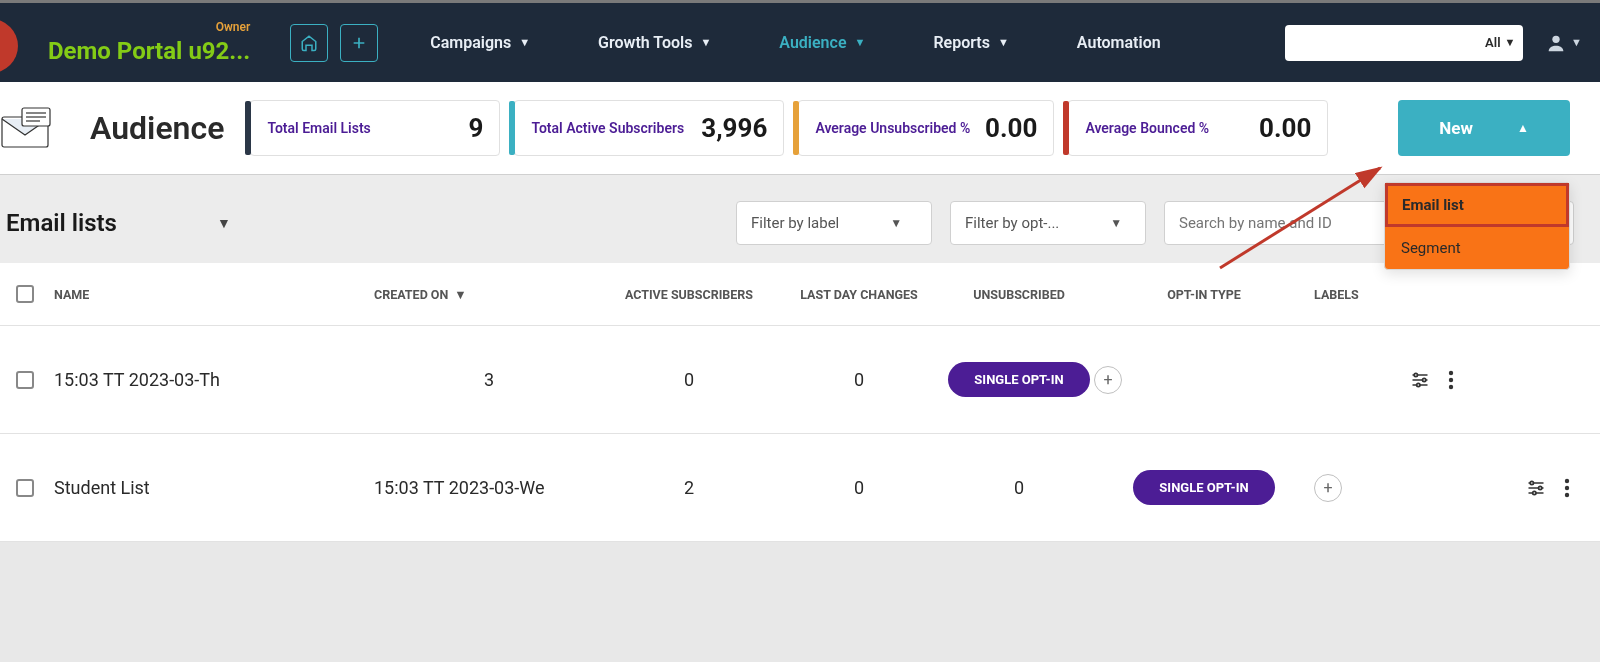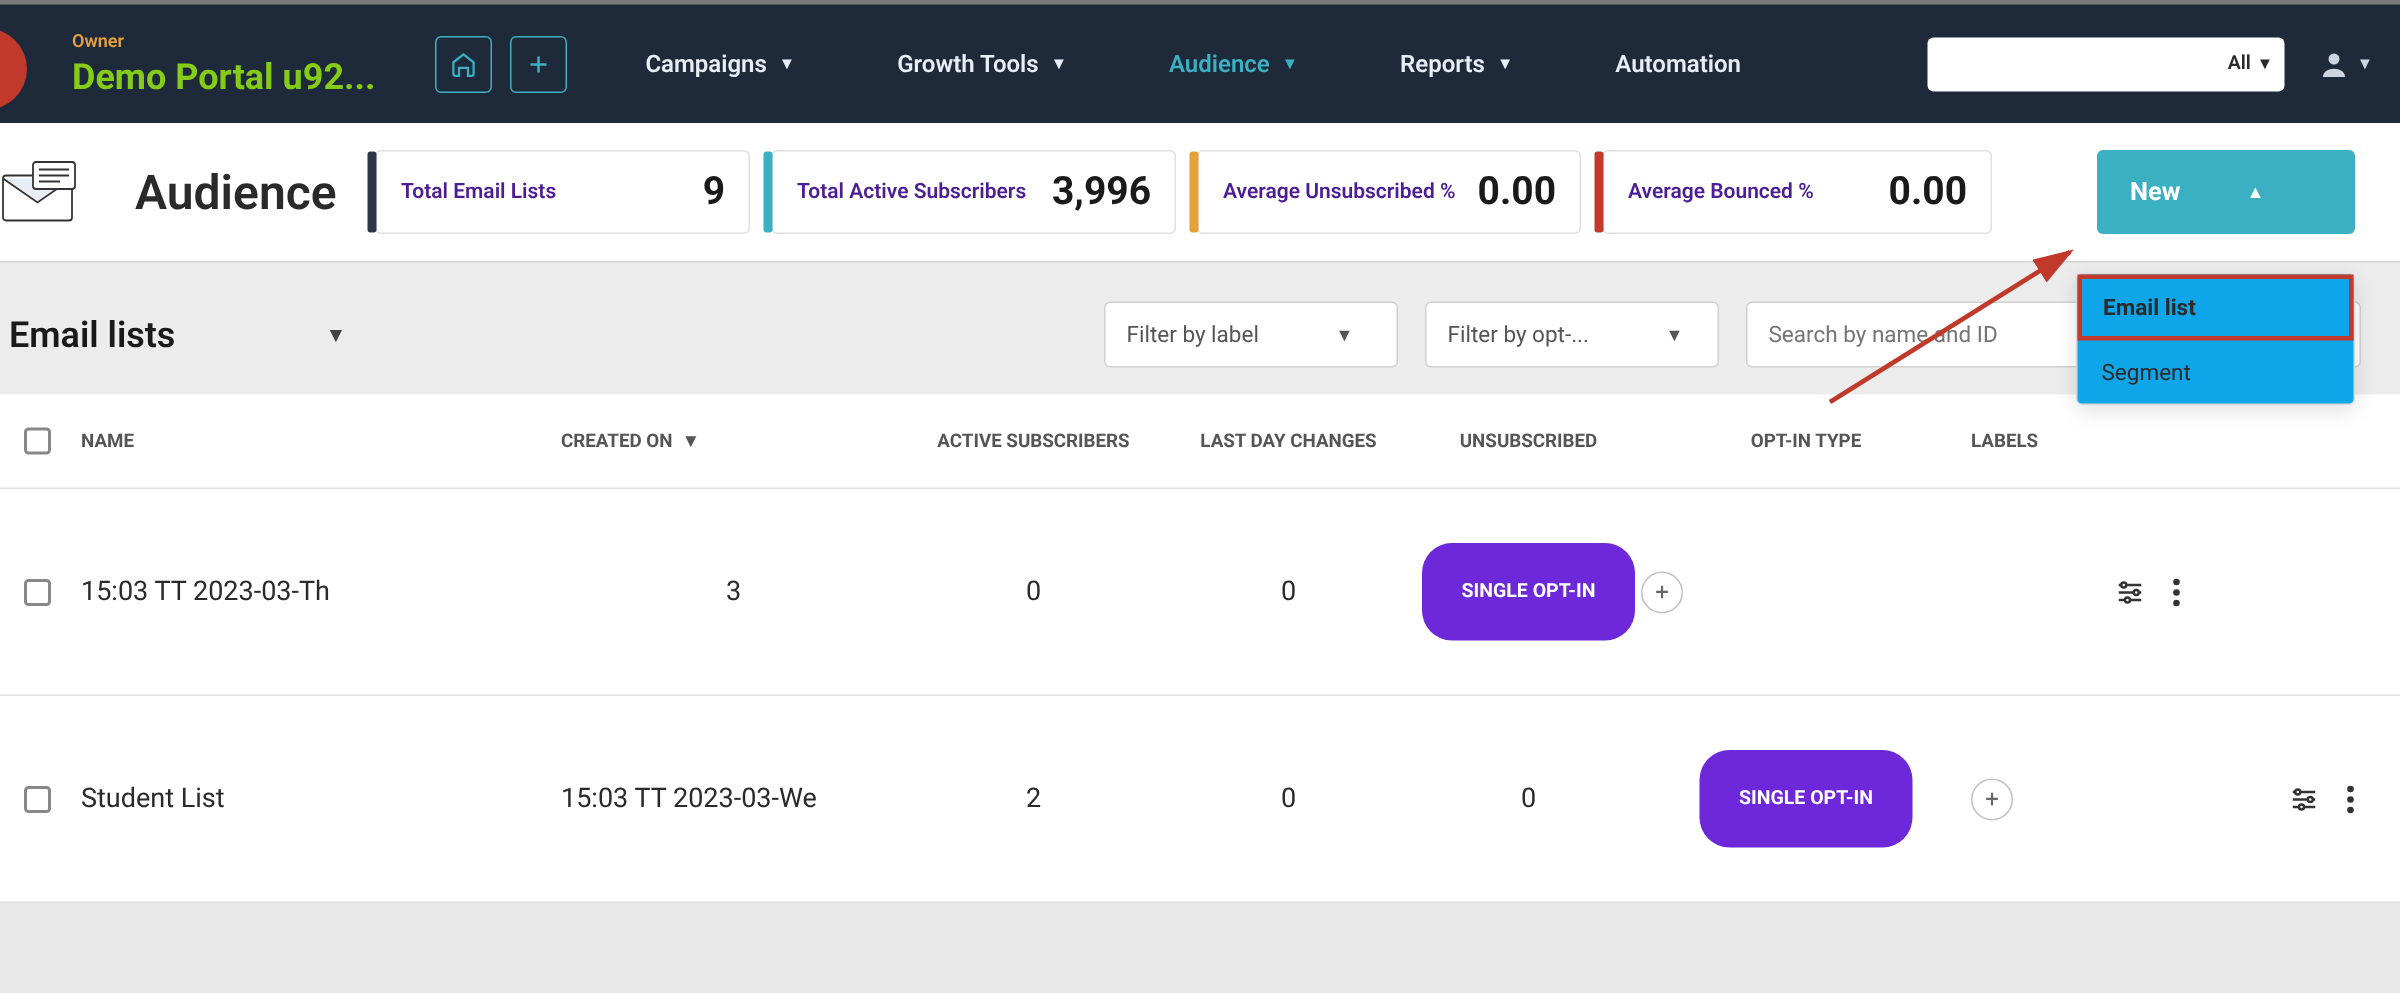--- a/index.html
+++ b/index.html
@@ -1,21 +1,21 @@
 <!DOCTYPE html>
 <html><head>
 <meta charset="utf-8">
 <style>
 * { box-sizing: border-box; margin: 0; padding: 0; font-family: -apple-system, BlinkMacSystemFont, "Segoe UI", Roboto, Arial, sans-serif; }
 body { background: #e8e8e8; width: 1600px; height: 662px; overflow: hidden; }
 
 
 .topnav { background: #1e2a3a; height: 82px; display: flex; align-items: center; padding: 0 18px 0 0; border-top: 3px solid #7a7a7a; position: relative; }
 .logo-stub { position: absolute; left: -18px; top: 16px; width: 36px; height: 54px; border-radius: 0 32px 32px 0; background: #c0392b; }
-.owner-block { padding-left: 48px; margin-right: 40px; min-width: 200px; }
+.owner-block { padding-left: 48px; margin-right: 40px; min-width: 200px; text-align: right; }
 .owner-label { color: #e6a13a; font-size: 12px; font-weight: 600; }
 .owner-name { color: #84cc16; font-size: 24px; font-weight: 700; margin-top: 3px; }
 .square-btn { width: 38px; height: 38px; border: 1px solid #3bb0c2; border-radius: 4px; display: inline-flex; align-items: center; justify-content: center; margin-right: 12px; color: #3bb0c2; cursor: pointer; }
 .nav-links { display: flex; gap: 68px; margin-left: 40px; align-items: center; }
 .nav-link { color: #e8eef5; font-size: 16px; font-weight: 600; display: flex; align-items: center; gap: 8px; cursor: pointer; }
 .nav-link.active { color: #3bb0c2; }
 .chev { font-size: 11px; }
 .search-box { margin-left: auto; background: #fff; border-radius: 4px; height: 36px; width: 238px; display: flex; align-items: center; padding: 0 10px; gap: 6px; }
 .search-box input { border: none; flex: 1; font-size: 14px; outline: none; }
 .search-box .all { font-size: 13px; font-weight: 600; color: #2a2a2a; display: flex; align-items: center; gap: 4px; }
@@ -23,25 +23,25 @@
 
 
 .stats-wrap { background: #fff; padding: 18px 30px 18px 0; display: flex; align-items: center; gap: 14px; border-bottom: 1px solid #d0d0d0; position: relative; }
 .stats-left { display: flex; align-items: center; gap: 26px; padding-left: 0; }
 .mail-ico { width: 64px; text-align: center; }
 .page-title { font-size: 32px; font-weight: 600; color: #2a2a2a; margin-right: 12px; }
 .stat-card { background: #fff; border: 1px solid #e0e0e0; border-radius: 4px; height: 56px; display: flex; align-items: center; padding: 0 16px; gap: 14px; position: relative; }
 .stat-card .bar { position: absolute; left: -6px; top: 0; bottom: 0; width: 6px; border-radius: 2px; }
 .stat-label { font-size: 14px; font-weight: 600; color: #4c1d95; }
 .stat-val { font-size: 26px; font-weight: 700; color: #1a1a1a; margin-left: auto; }
-.new-btn { background: #3bb0c2; color: #fff; height: 56px; border-radius: 4px; display: flex; align-items: center; justify-content: flex-start; gap: 44px; padding: 0 22px; font-size: 17px; font-weight: 700; cursor: pointer; margin-left: auto; width: 172px; }
+.new-btn { background: #3bb0c2; color: #fff; height: 56px; border-radius: 4px; display: flex; align-items: center; justify-content: center; gap: 44px; padding: 0 22px; font-size: 17px; font-weight: 700; cursor: pointer; margin-left: auto; width: 172px; }
 .new-btn .caret { font-size: 12px; }
 
 
-.new-dd { position: absolute; right: 30px; top: 100px; background: #0ea5e9; border: 1px solid #d8d8d8; border-radius: 4px; box-shadow: 0 4px 14px rgba(0,0,0,.12); width: 186px; z-index: 50; }
+.new-dd { position: absolute; right: 30px; top: 100px; background: #f97316; border: 1px solid #d8d8d8; border-radius: 4px; box-shadow: 0 4px 14px rgba(0,0,0,.12); width: 186px; z-index: 50; }
 .new-dd .dd-item { padding: 12px 16px; font-size: 15px; color: #2a2a2a; cursor: pointer; }
 .new-dd .dd-item.hl { border: 3px solid #c0392b; font-weight: 700; padding: 10px 14px; }
 .red-arrow { position: absolute; right: 200px; top: 76px; z-index: 49; }
 
 
 .section-bar { background: #ececec; padding: 26px 26px 18px 6px; display: flex; align-items: center; gap: 18px; }
 .section-title { font-size: 24px; font-weight: 600; color: #1a1a1a; display: flex; align-items: center; gap: 100px; }
 .section-title .chev2 { font-size: 14px; color: #444; }
 .filter-btn { margin-left: auto; }
 .sel { background: #fff; border: 1px solid #d0d0d0; border-radius: 4px; height: 44px; display: flex; align-items: center; padding: 0 14px; gap: 51px; font-size: 15px; color: #555; cursor: pointer; }
@@ -49,21 +49,21 @@
 .search-name { background: #fff; border: 1px solid #d0d0d0; border-radius: 4px; height: 44px; display: flex; align-items: center; padding: 0 14px; width: 410px; }
 .search-name input { border: none; outline: none; flex: 1; font-size: 15px; color: #555; }
 
 
 .tbl { background: #fff; }
 .thead { display: grid; grid-template-columns: 48px 320px 230px 170px 170px 150px 220px 170px 1fr; padding: 22px 0 22px 6px; border-bottom: 1px solid #e2e2e2; font-size: 12.5px; font-weight: 700; color: #555; align-items: center; }
 .thead .srt { display: inline-flex; align-items: center; gap: 6px; }
 .trow { display: grid; grid-template-columns: 48px 320px 230px 170px 170px 150px 220px 170px 1fr; padding: 36px 0 36px 6px; border-bottom: 1px solid #e2e2e2; align-items: center; font-size: 18px; color: #2a2a2a; }
 .chk { width: 18px; height: 18px; border: 2px solid #888; border-radius: 3px; margin-left: 10px; cursor: pointer; }
 .tcenter { text-align: center; }
-.badge { background: #6d28d9; color: #fff; border-radius: 20px; padding: 25px 26px; font-size: 13px; font-weight: 700; text-align: center; display: inline-block; }
+.badge { background: #4c1d95; color: #fff; border-radius: 20px; padding: 10px 26px; font-size: 13px; font-weight: 700; text-align: center; display: inline-block; }
 .plus-circ { width: 28px; height: 28px; border: 1px solid #c0c0c0; border-radius: 50%; display: inline-flex; align-items: center; justify-content: center; font-size: 16px; color: #666; cursor: pointer; }
 .row-actions { display: flex; align-items: center; gap: 18px; justify-content: flex-end; padding-right: 30px; }
 .tune-ico, .dots-ico { cursor: pointer; color: #3a3a3a; }
 
 svg { display: block; }
 </style>
 </head>
 <body>
 
 <div class="topnav">

